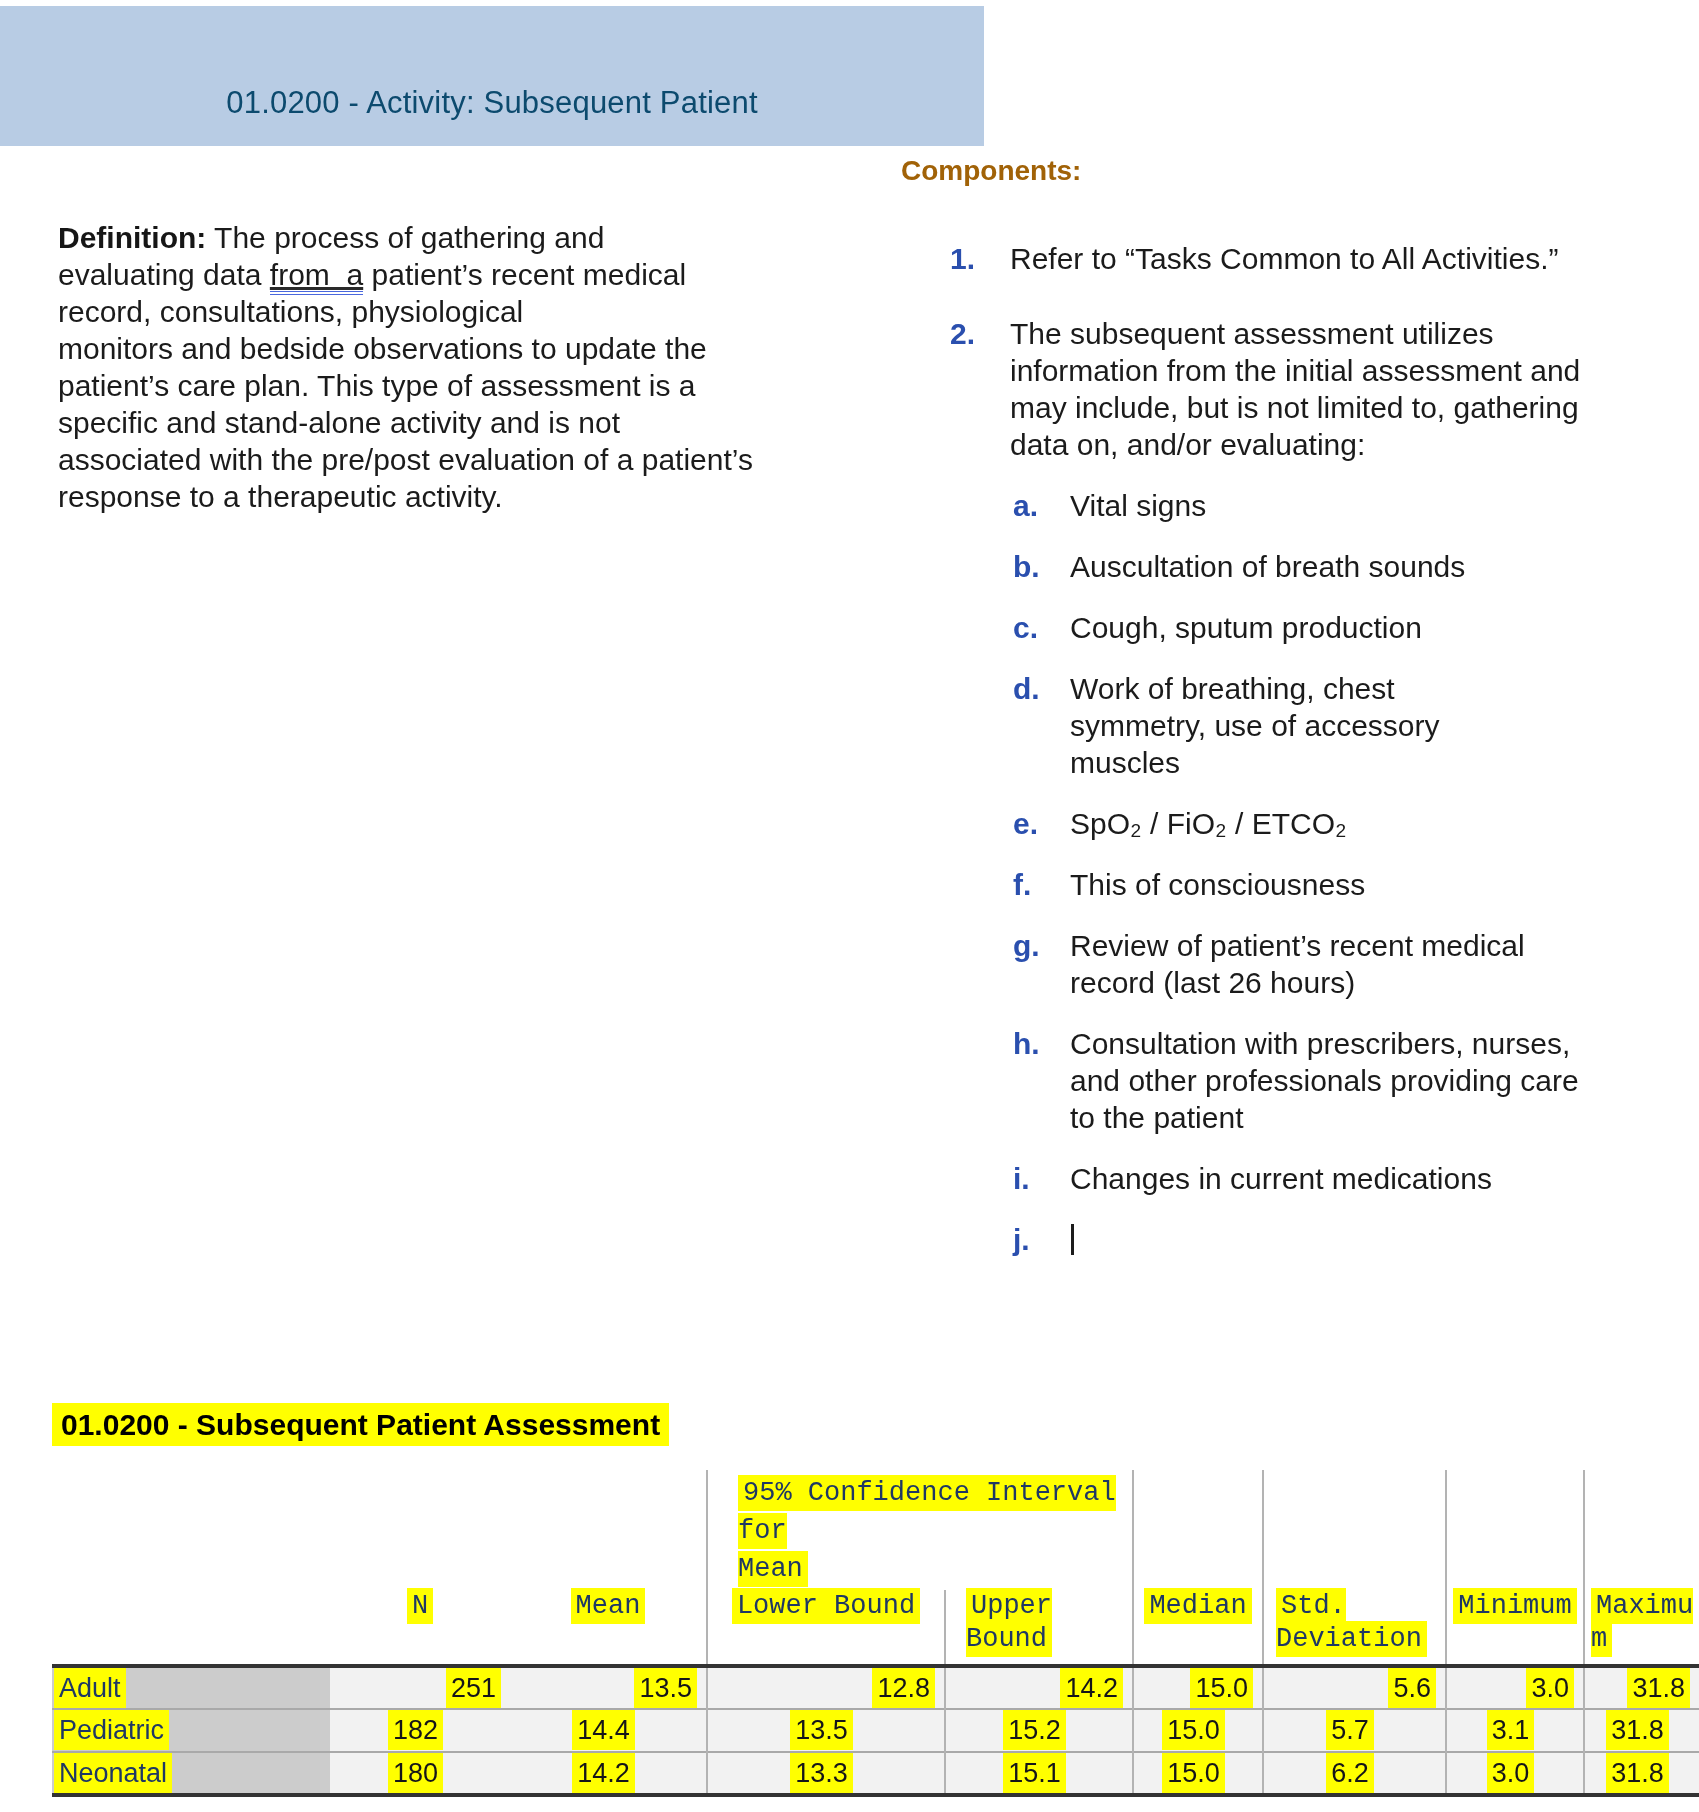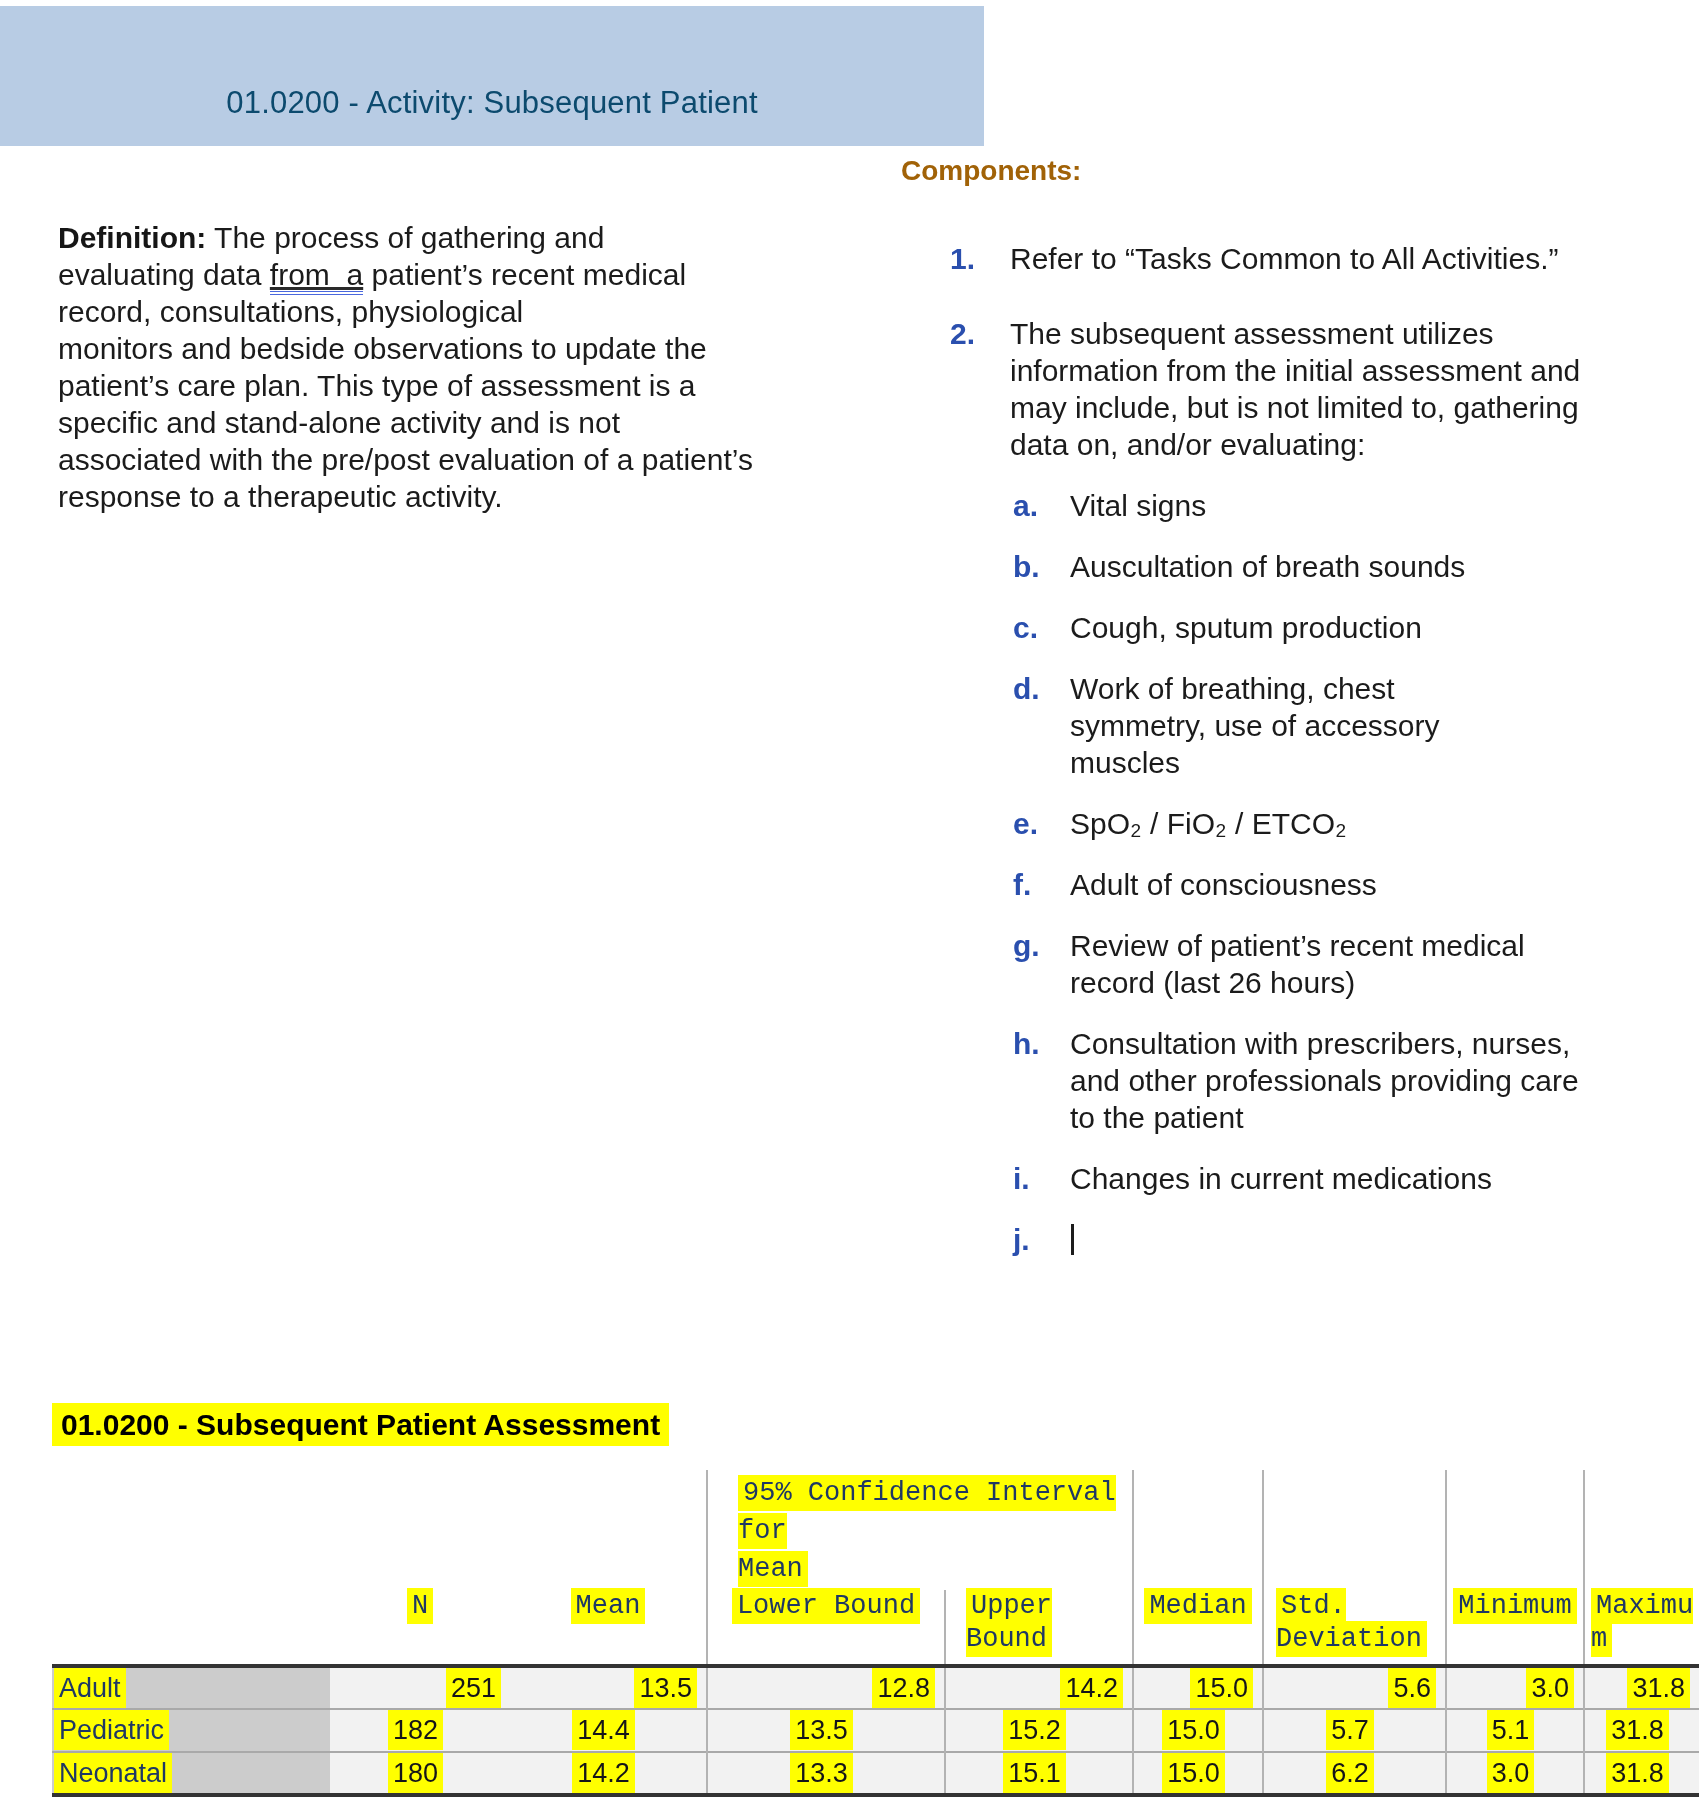--- a/index.html
+++ b/index.html
@@ -157,21 +157,21 @@
       <span class="li-text">Work of breathing, chest
 symmetry, use of accessory
 muscles</span>
     </div>
     <div class="sli">
       <span class="mk">e.</span>
       <span class="li-text">SpO₂ / FiO₂ / ETCO₂</span>
     </div>
     <div class="sli">
       <span class="mk">f.</span>
-      <span class="li-text">Adult of consciousness</span>
+      <span class="li-text">This of consciousness</span>
     </div>
     <div class="sli">
       <span class="mk">g.</span>
       <span class="li-text">Review of patient’s recent medical
 record (last 26 hours)</span>
     </div>
     <div class="sli">
       <span class="mk">h.</span>
       <span class="li-text">Consultation with prescribers, nurses,
 and other professionals providing care
@@ -245,21 +245,21 @@
         <td class="bl"><span class="hl">31.8</span></td>
       </tr>
       <tr>
         <td class="lbl"><span class="hl">Pediatric</span></td>
         <td><span class="hl">182</span></td>
         <td><span class="hl">14.4</span></td>
         <td class="bl"><span class="hl">13.5</span></td>
         <td class="bl"><span class="hl">15.2</span></td>
         <td class="bl"><span class="hl">15.0</span></td>
         <td class="bl"><span class="hl">5.7</span></td>
-        <td class="bl"><span class="hl">5.1</span></td>
+        <td class="bl"><span class="hl">3.1</span></td>
         <td class="bl"><span class="hl">31.8</span></td>
       </tr>
       <tr>
         <td class="lbl"><span class="hl">Neonatal</span></td>
         <td><span class="hl">180</span></td>
         <td><span class="hl">14.2</span></td>
         <td class="bl"><span class="hl">13.3</span></td>
         <td class="bl"><span class="hl">15.1</span></td>
         <td class="bl"><span class="hl">15.0</span></td>
         <td class="bl"><span class="hl">6.2</span></td>

